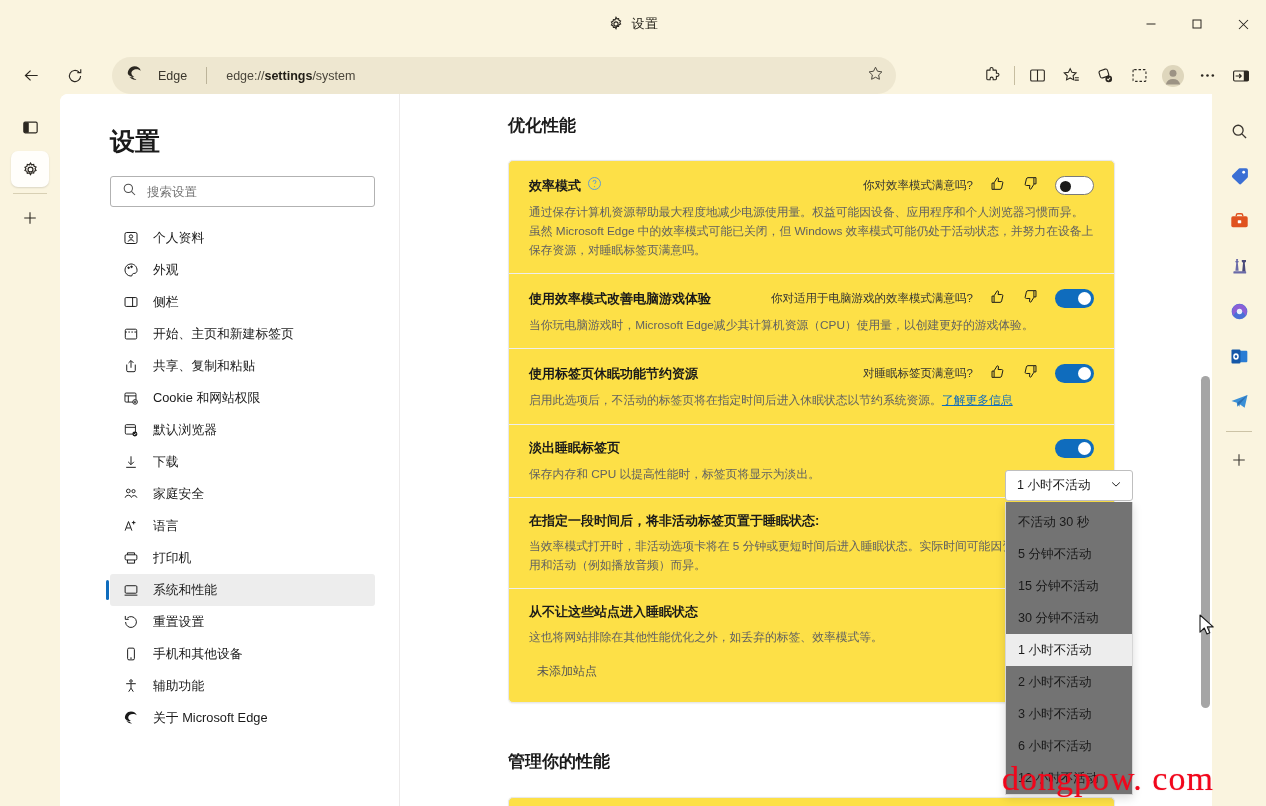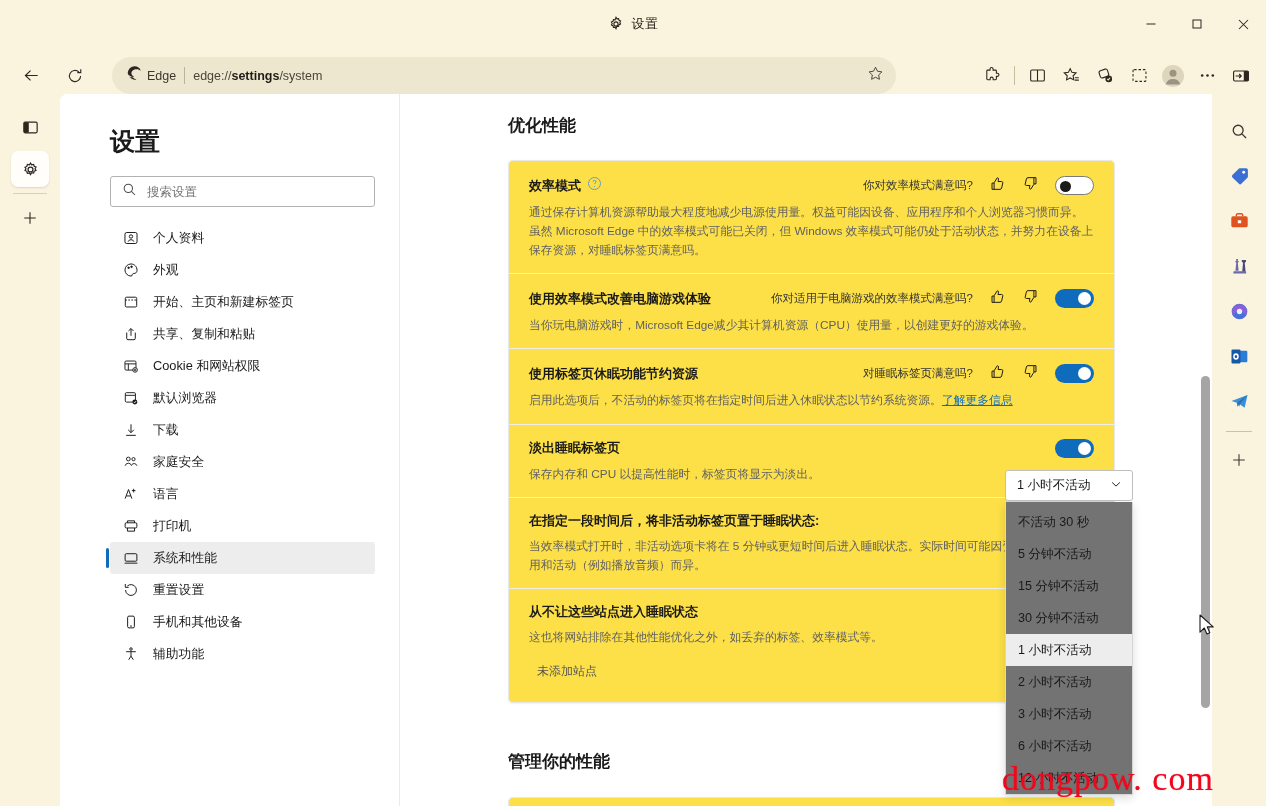--- a/index.html
+++ b/index.html
@@ -36,21 +36,21 @@
     background: #faf4df; display: flex; align-items: center;
   }
   .tb-btn {
     width: 34px; height: 34px; border-radius: 6px;
     display: flex; align-items: center; justify-content: center;
     flex: 0 0 auto; color: #2b2720;
   }
   .omnibox {
     position: absolute; left: 112px; top: 57px; width: 784px; height: 37px;
     background: #eee7d0; border-radius: 19px; display: flex; align-items: center;
-    padding: 0 12px 0 14px; gap: 4px;
+    padding: 0 12px 0 14px; gap: 15px;
   }
   .edge-logo { width: 17px; height: 17px; flex: 0 0 auto; }
   .ob-brand { font-size: 12.5px; color: #3b372d; }
   .ob-sep { width: 1px; height: 17px; background: #bcb49a; margin: 0 4px; }
   .ob-url { font-size: 12.5px; color: #4a463b; flex: 1 1 auto; white-space: nowrap; }
   .ob-url b { color: #201d16; font-weight: 700; }
   .ob-star { margin-left: auto; }
 
   
   .rail {
@@ -357,20 +357,29 @@
           <span class="nav-ico">
             <svg width="16" height="16" viewBox="0 0 18 18" fill="none" stroke="#1a1a1a" stroke-width="1.1">
               <path d="M9 2.2a6.8 6.8 0 1 0 0 13.6c1 0 1.4-.6 1.4-1.3 0-1.3 1-1.6 2-1.6 2 0 3.4-1.4 3.4-3.5C15.8 5.2 12.8 2.2 9 2.2z"></path>
               <circle cx="6.3" cy="6.5" r=".9" fill="#1a1a1a"></circle>
                 <circle cx="9.6" cy="5.4" r=".9" fill="#1a1a1a"></circle>
             </svg>
           </span>
           <span class="nav-lbl">外观</span>
         </div>
 
+        <div class="nav-item">
+          <span class="nav-ico">
+            <svg width="16" height="16" viewBox="0 0 18 18" fill="none" stroke="#1a1a1a" stroke-width="1.1">
+              <rect x="2.3" y="4" width="13.4" height="10" rx="1.3"></rect>
+                <path d="M10.8 4v10"></path>
+            </svg>
+          </span>
+          <span class="nav-lbl">侧栏</span>
+        </div>
 
         <div class="nav-item">
           <span class="nav-ico">
             <svg width="16" height="16" viewBox="0 0 18 18" fill="none" stroke="#1a1a1a" stroke-width="1.1">
               <rect x="2.6" y="3.6" width="12.8" height="11" rx="1.4"></rect>
               <path d="M2.6 6.8h12.8" stroke-dasharray="1.8 1.6"></path>
             </svg>
           </span>
           <span class="nav-lbl">开始、主页和新建标签页</span>
         </div>
@@ -483,20 +492,29 @@
         <div class="nav-item">
           <span class="nav-ico">
             <svg width="16" height="16" viewBox="0 0 18 18" fill="none" stroke="#1a1a1a" stroke-width="1.1">
               <circle cx="9" cy="3.4" r="1.4"></circle>
                 <path d="M3.6 6.4h10.8M9 6.4v5M9 11.4L6.4 15.4M9 11.4l2.6 4"></path>
             </svg>
           </span>
           <span class="nav-lbl">辅助功能</span>
         </div>
 
+        <div class="nav-item">
+          <span class="nav-ico">
+            <svg width="16" height="16" viewBox="0 0 18 18">
+              <path d="M9 1.6c3.2 0 5.7 1.8 6.4 4.4-1-.9-2.5-1.5-4.1-1.5-3.3 0-5.4 1.9-5.4 4 0 1.9 1.3 3.2 3 3.8-2.7.4-5.4-.6-6.6-2.8C1.6 5.6 4.7 1.6 9 1.6z" fill="#1a1a1a"></path>
+              <path d="M3.6 11.9c1.6 2.5 4.5 3.7 7.4 3.1-1.6-.3-2.9-1.1-3.7-2.2-1.5.3-2.8-.1-3.7-.9z" fill="#1a1a1a"></path>
+            </svg>
+          </span>
+          <span class="nav-lbl">关于 Microsoft Edge</span>
+        </div>
       </div>
     </div>
 
     <div class="content">
       <div class="content-inner">
 
         <div class="sec-head" style="margin-top:20px;">优化性能</div>
 
         <div class="card" style="margin-top:23px;">
 

